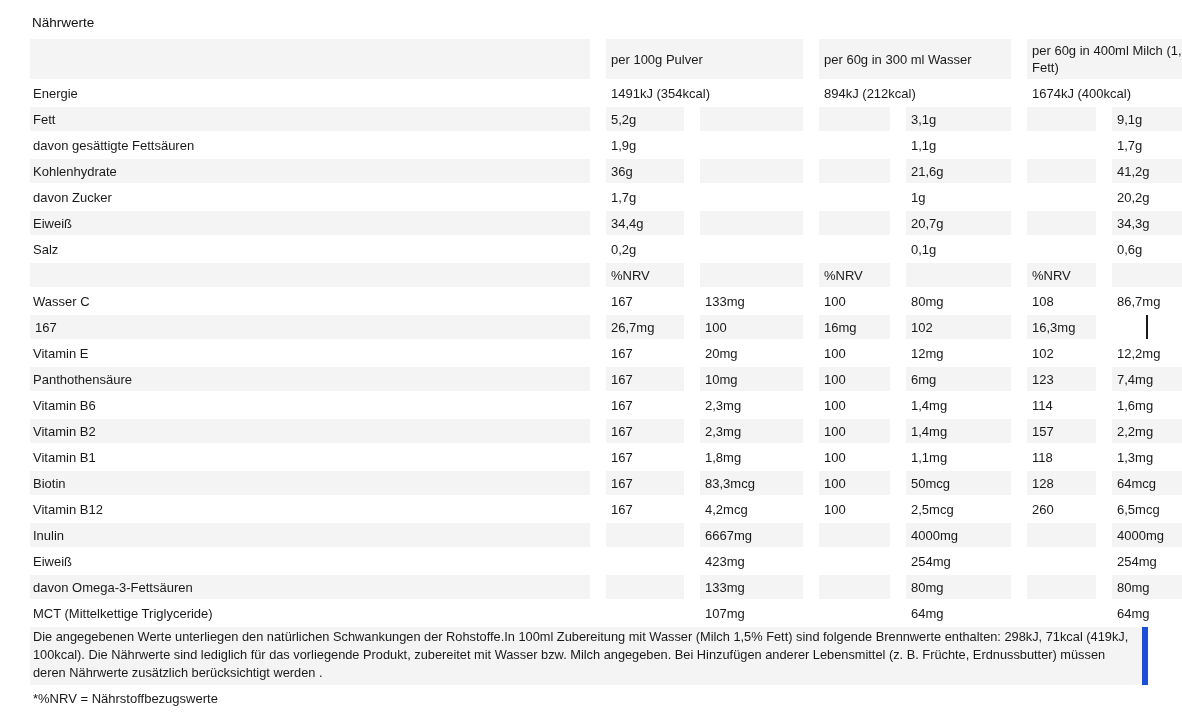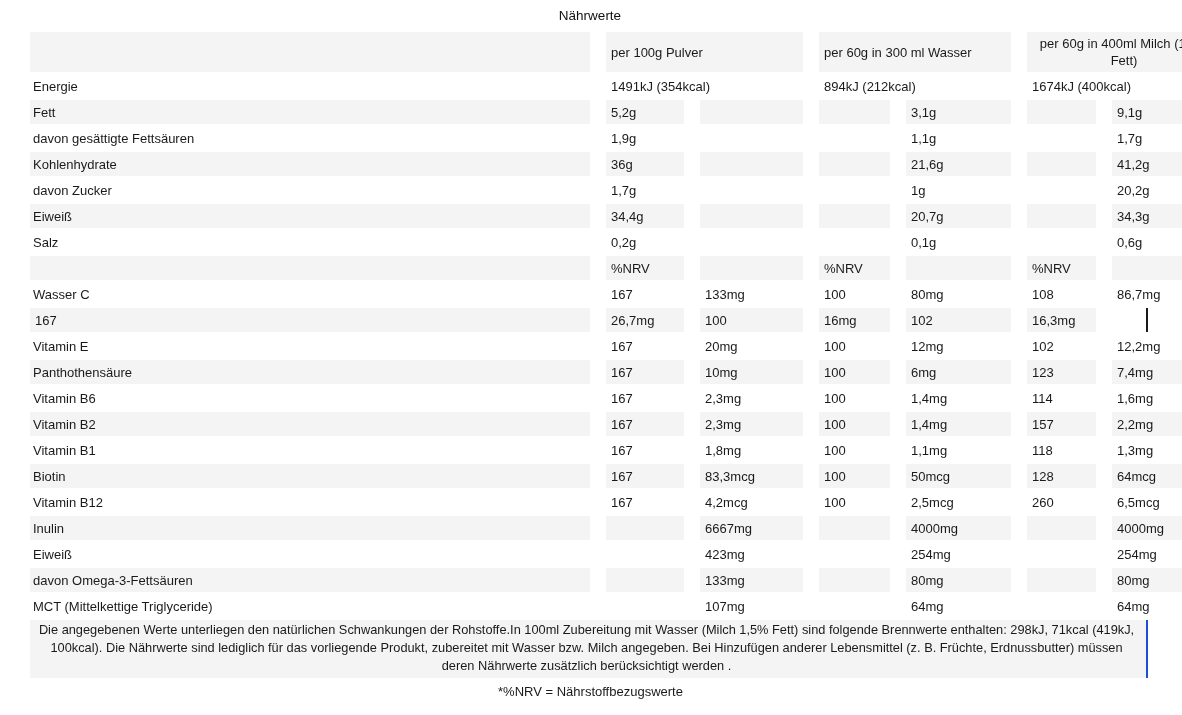--- a/index.html
+++ b/index.html
@@ -6,23 +6,22 @@
   html, body { margin: 0; padding: 0; }
   body {
     width: 1182px;
     height: 715px;
     background: #ffffff;
     font-family: "Liberation Sans", sans-serif;
     color: #1a1a1a;
     overflow: hidden;
   }
   .wrap {
-    padding: 8px 0 0 30px;
+    padding: 15px 0 0 30px;
     width: 1148px;
-    text-align: center;
   }
   .title {
     font-size: 13.5px;
     font-weight: 400;
     margin: 0 0 9px 2px;
     color: #111;
   }
   .grid-row {
     display: grid;
     grid-template-columns: 560px 78px 103px 71px 105px 69px 108px;
@@ -43,21 +42,21 @@
     overflow: hidden;
   }
   .grid-row.stripe .cell { background: #f4f4f4; }
   .label-cell { padding-left: 3px; }
   .span2 { grid-column: span 2; }
   .header-row .cell { line-height: 17px; padding-right: 4px; }
   .disclaimer {
     width: 1118px;
     margin-top: 2px;
     background: #f4f4f4;
-    border-right: 2px solid #1d4ed8;
+    border-right: 6px solid #1d4ed8;
     padding: 1px 6px 3px 3px;
     font-size: 12.8px;
     line-height: 18px;
   }
   .nrv-note {
     margin-top: 6px;
     padding-left: 3px;
     font-size: 13px;
   }
 </style>

